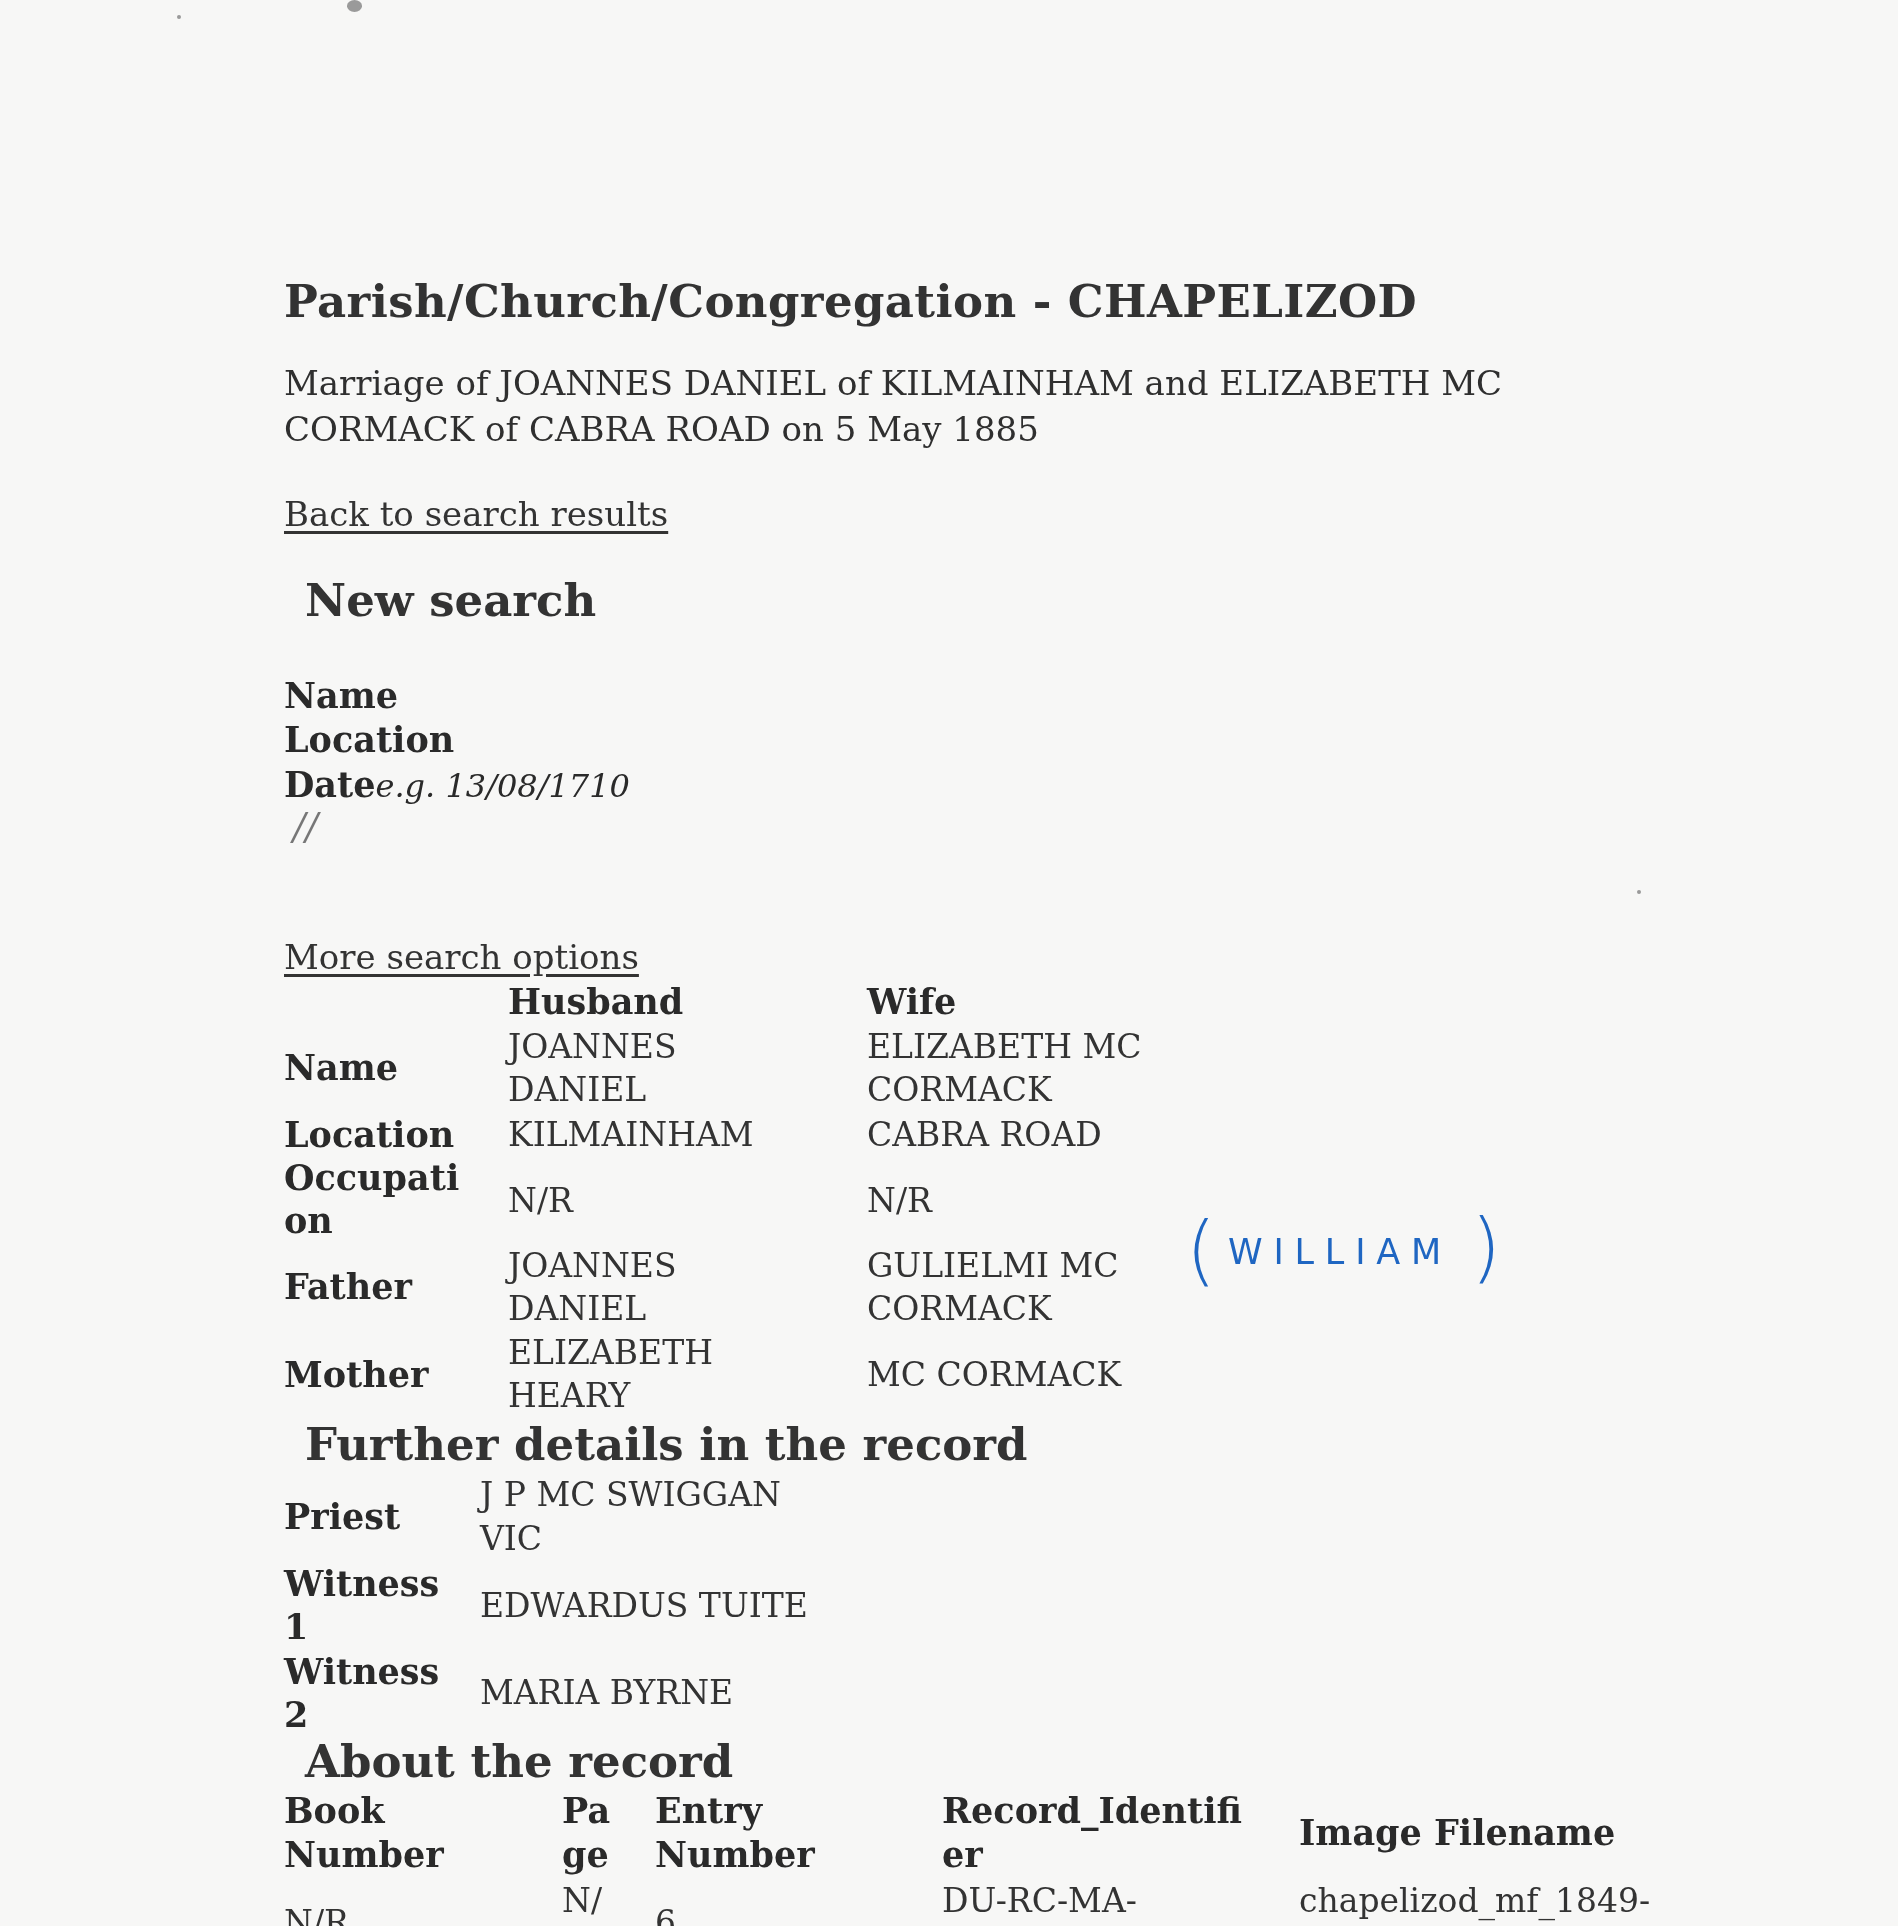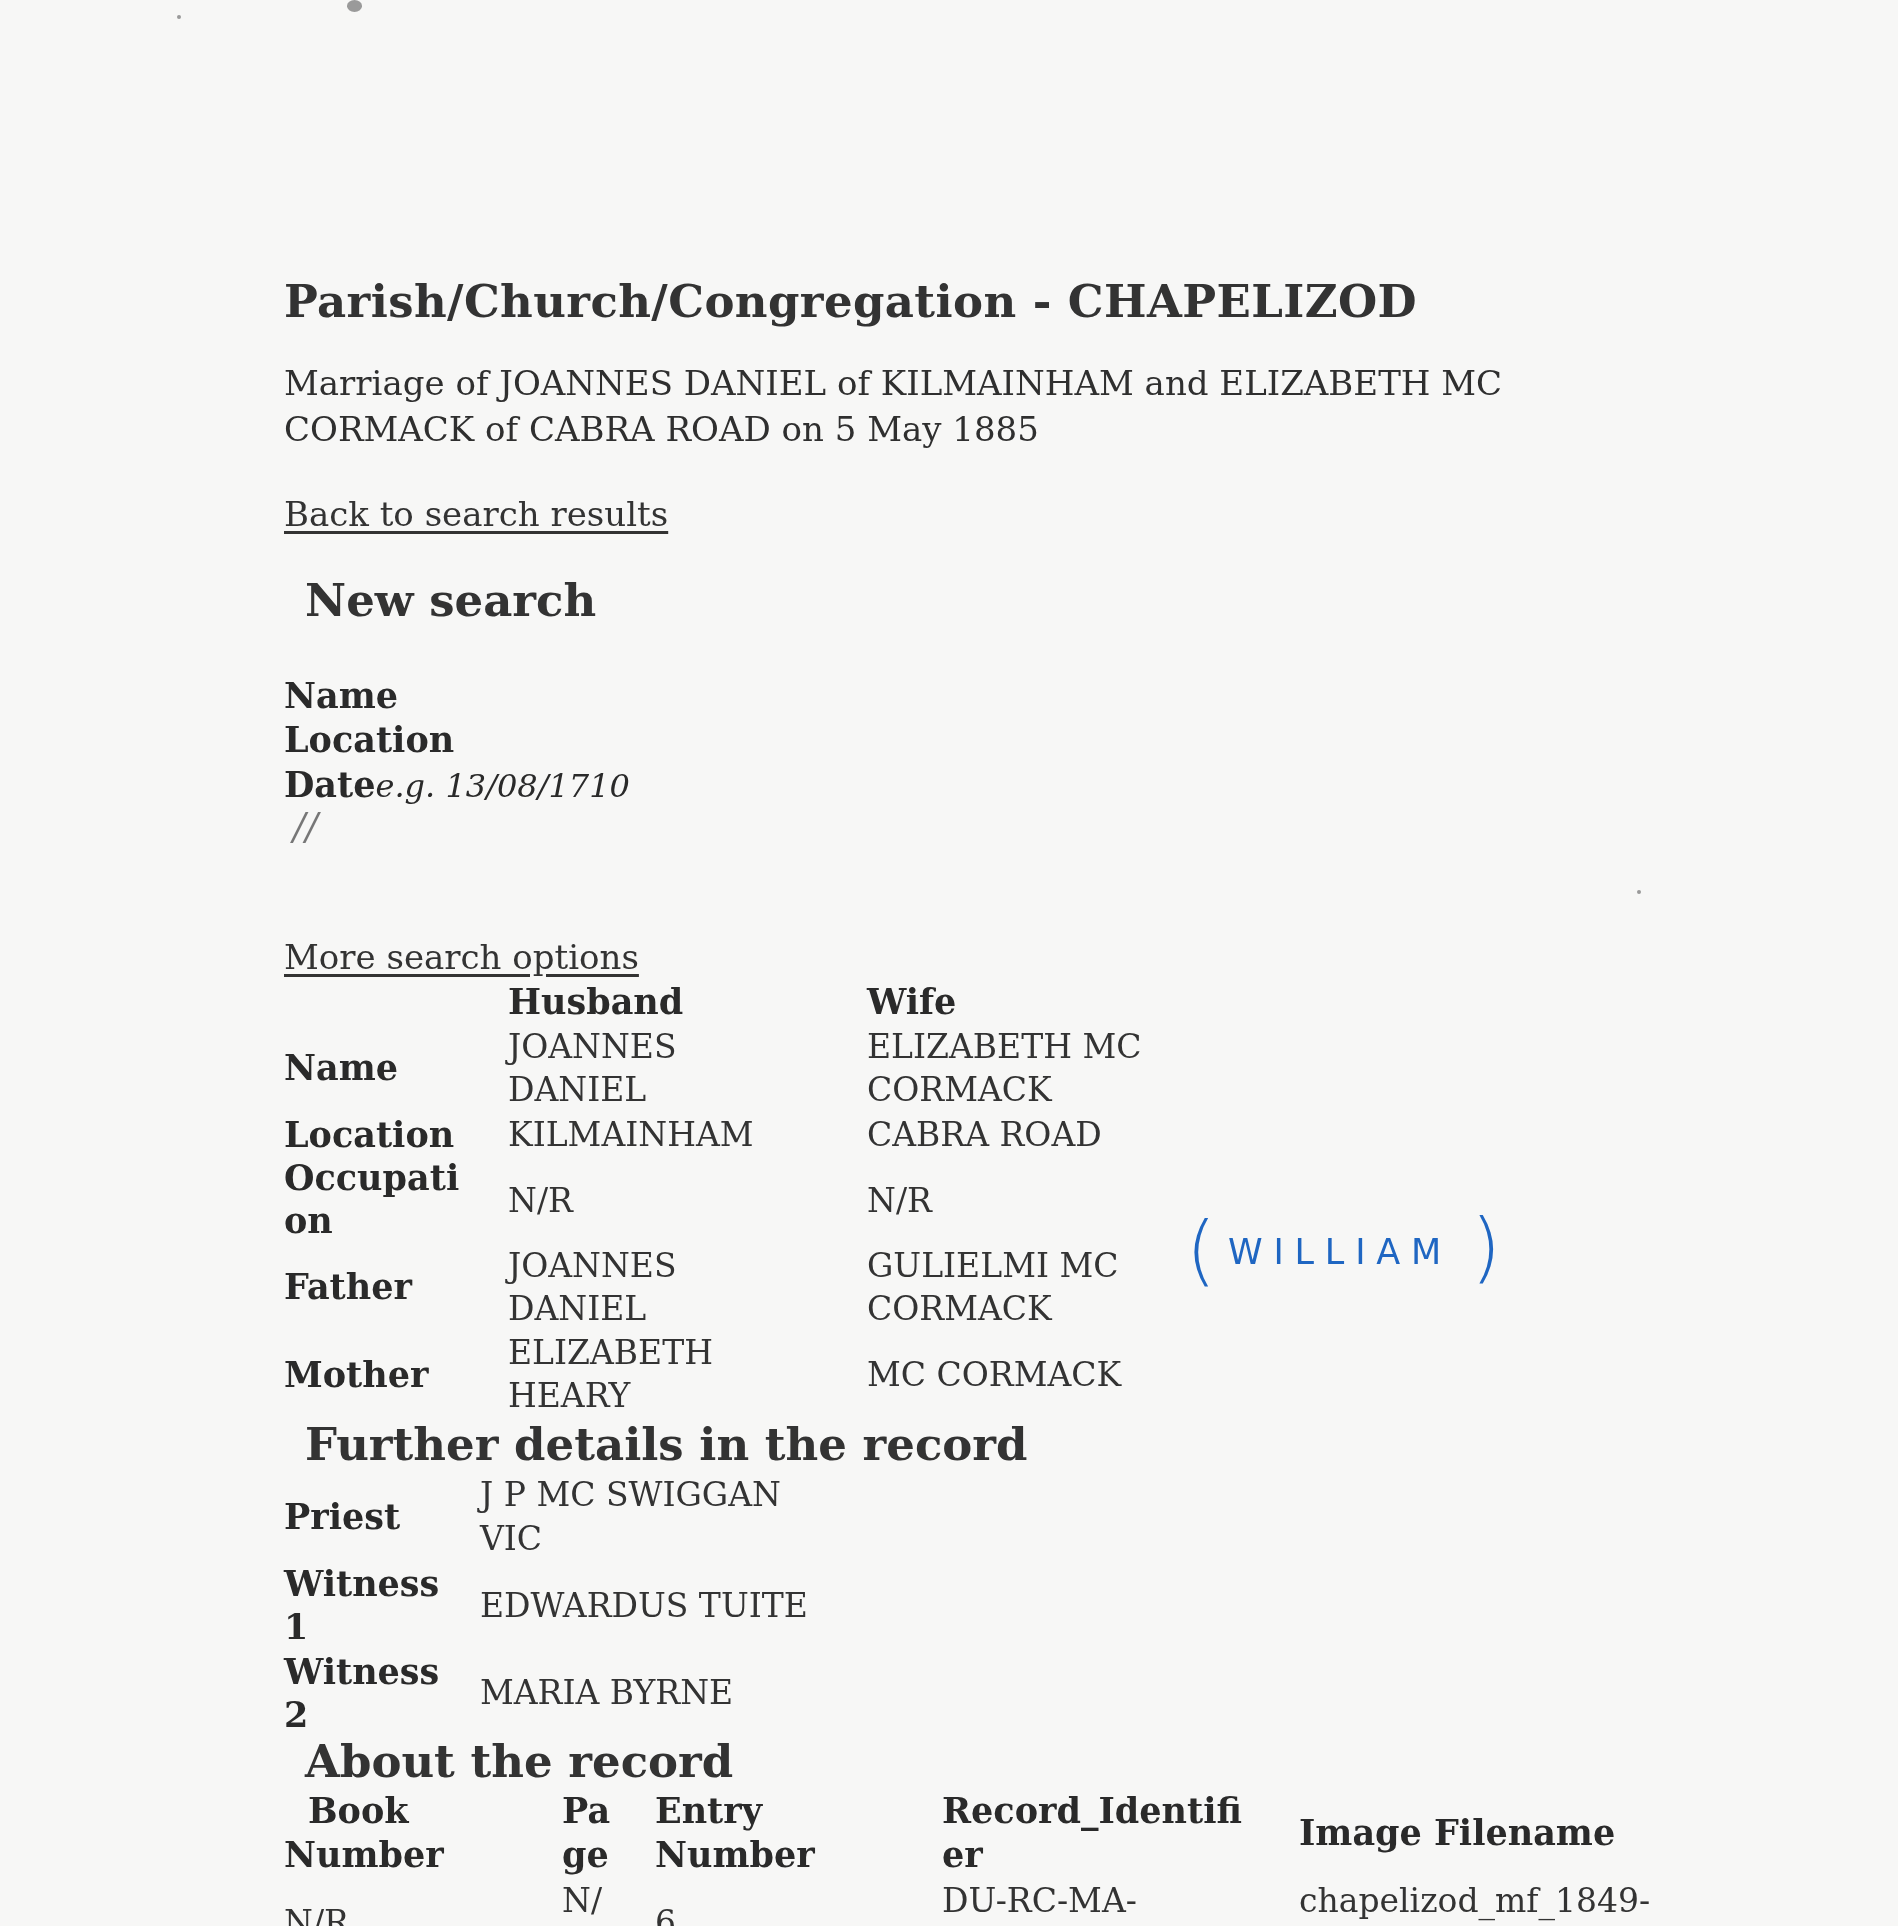--- a/index.html
+++ b/index.html
@@ -100,21 +100,21 @@
 
     <div class="abs label" style="left:284px; top:1650px;">Witness</div>
     <div class="abs label" style="left:284px; top:1693px;">2</div>
     <div class="abs val" style="left:480px; top:1671px;">MARIA BYRNE</div>
   </div>
 
   <div class="abs h2" style="left:284px; top:1735px;">About the record</div>
 
   <div>
 
-    <div class="abs label" style="left:284px; top:1789px;margin-left:24px;">Book</div>
+    <div class="abs label" style="left:284px; top:1789px;">Book</div>
     <div class="abs label" style="left:284px; top:1833px;">Number</div>
 
     <div class="abs label" style="left:562px; top:1789px;">Pa</div>
     <div class="abs label" style="left:562px; top:1833px;">ge</div>
 
     <div class="abs label" style="left:655px; top:1789px;">Entry</div>
     <div class="abs label" style="left:655px; top:1833px;">Number</div>
 
     <div class="abs label" style="left:942px; top:1789px;">Record_Identifi</div>
     <div class="abs label" style="left:942px; top:1833px;">er</div>

